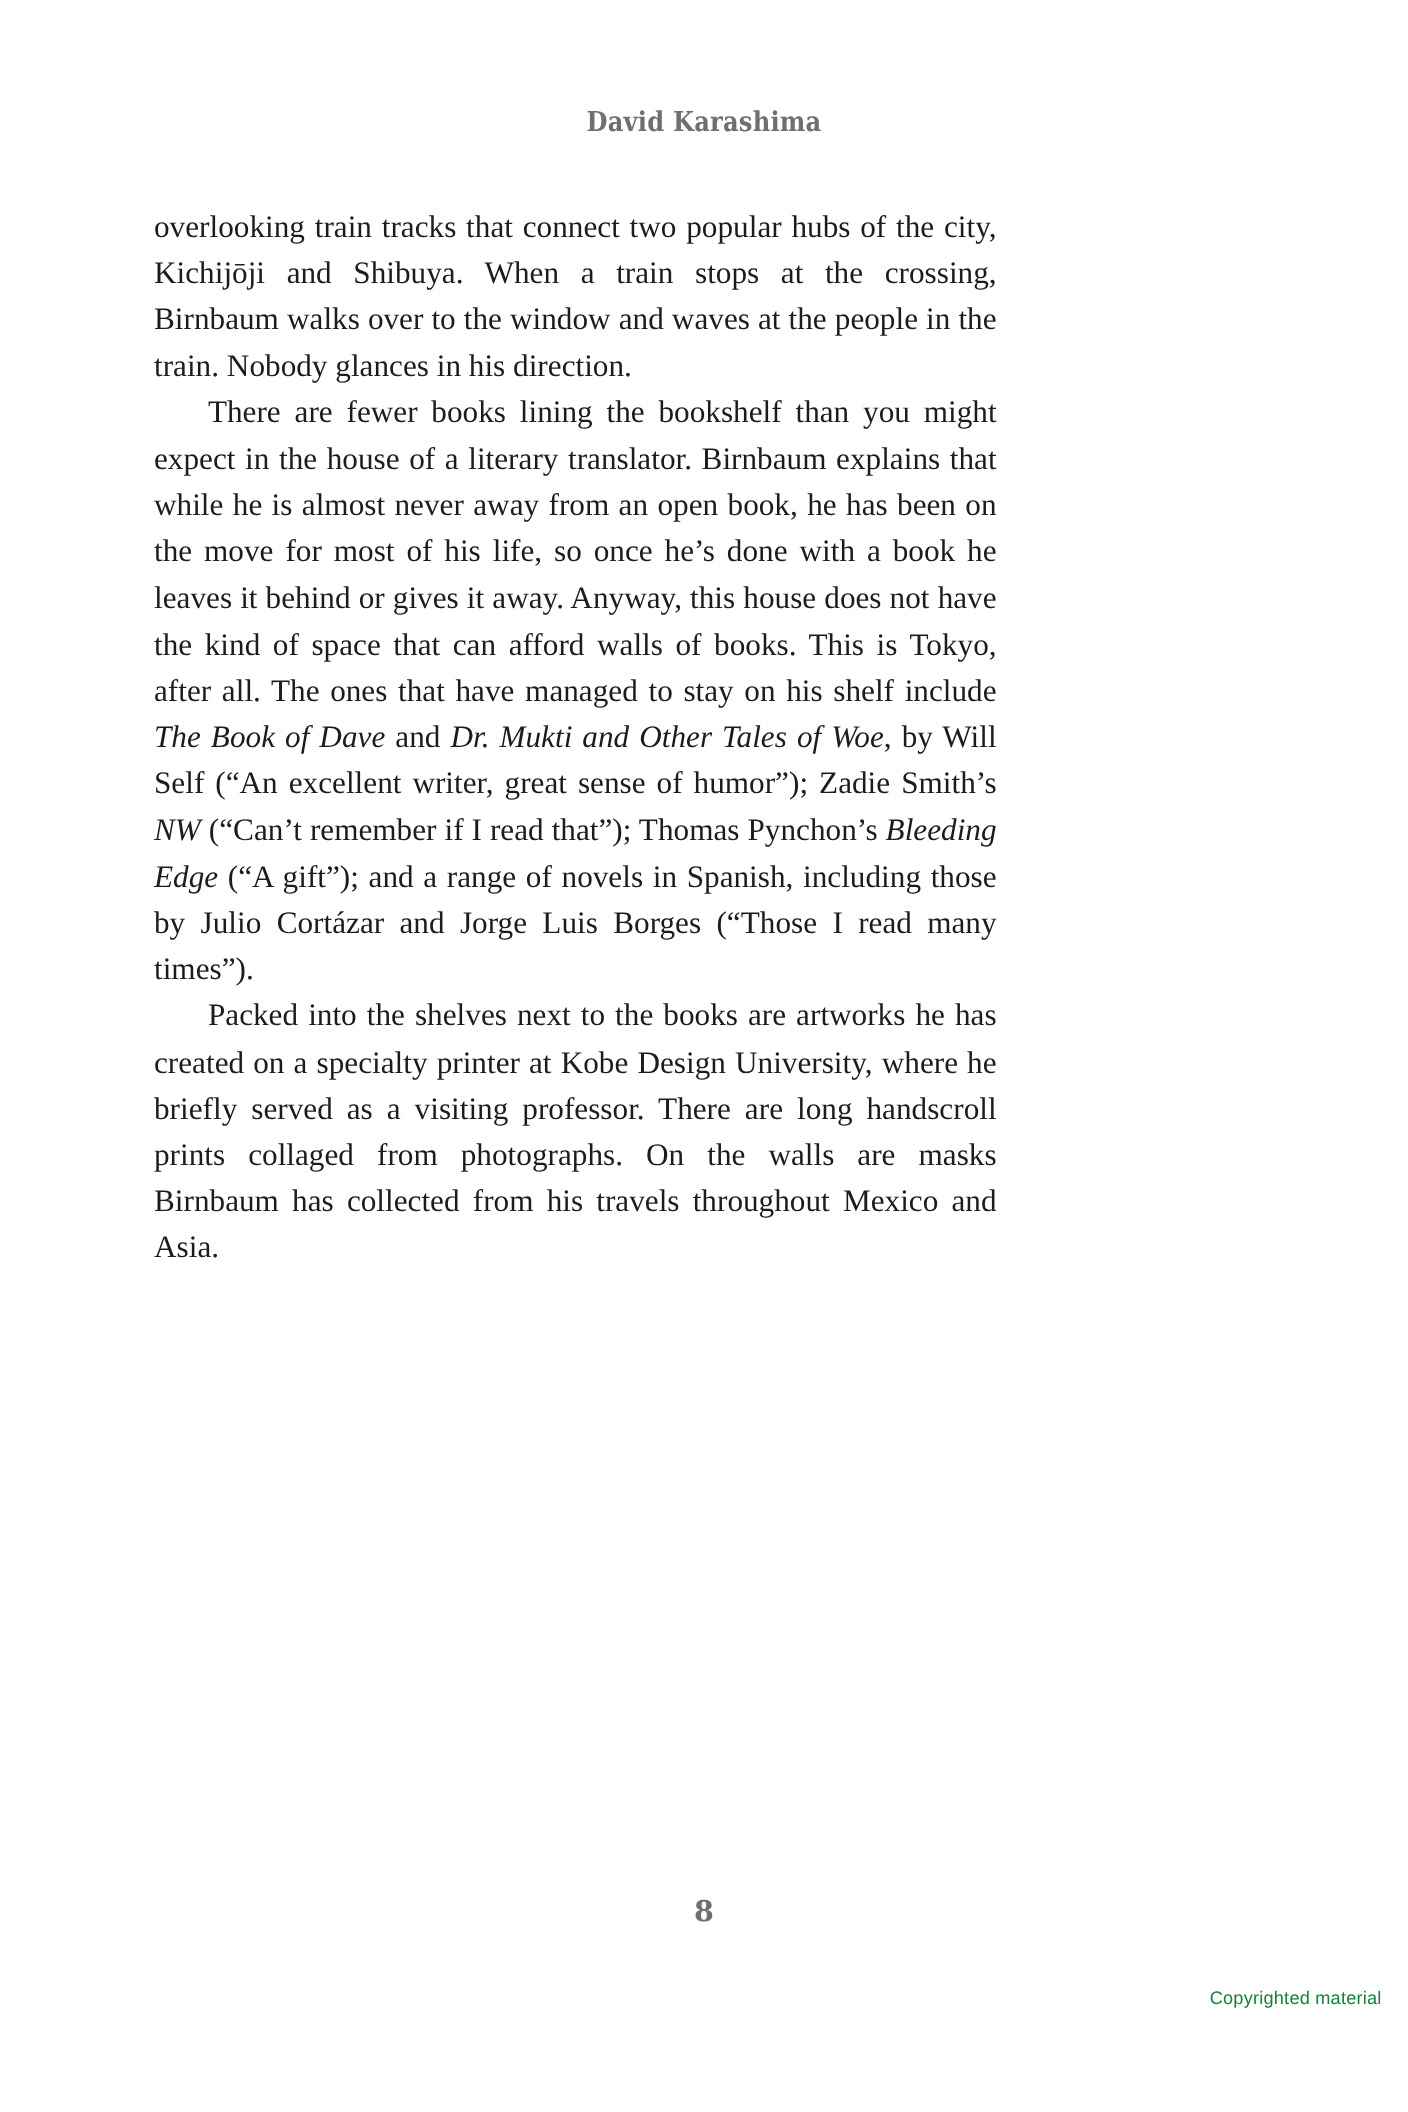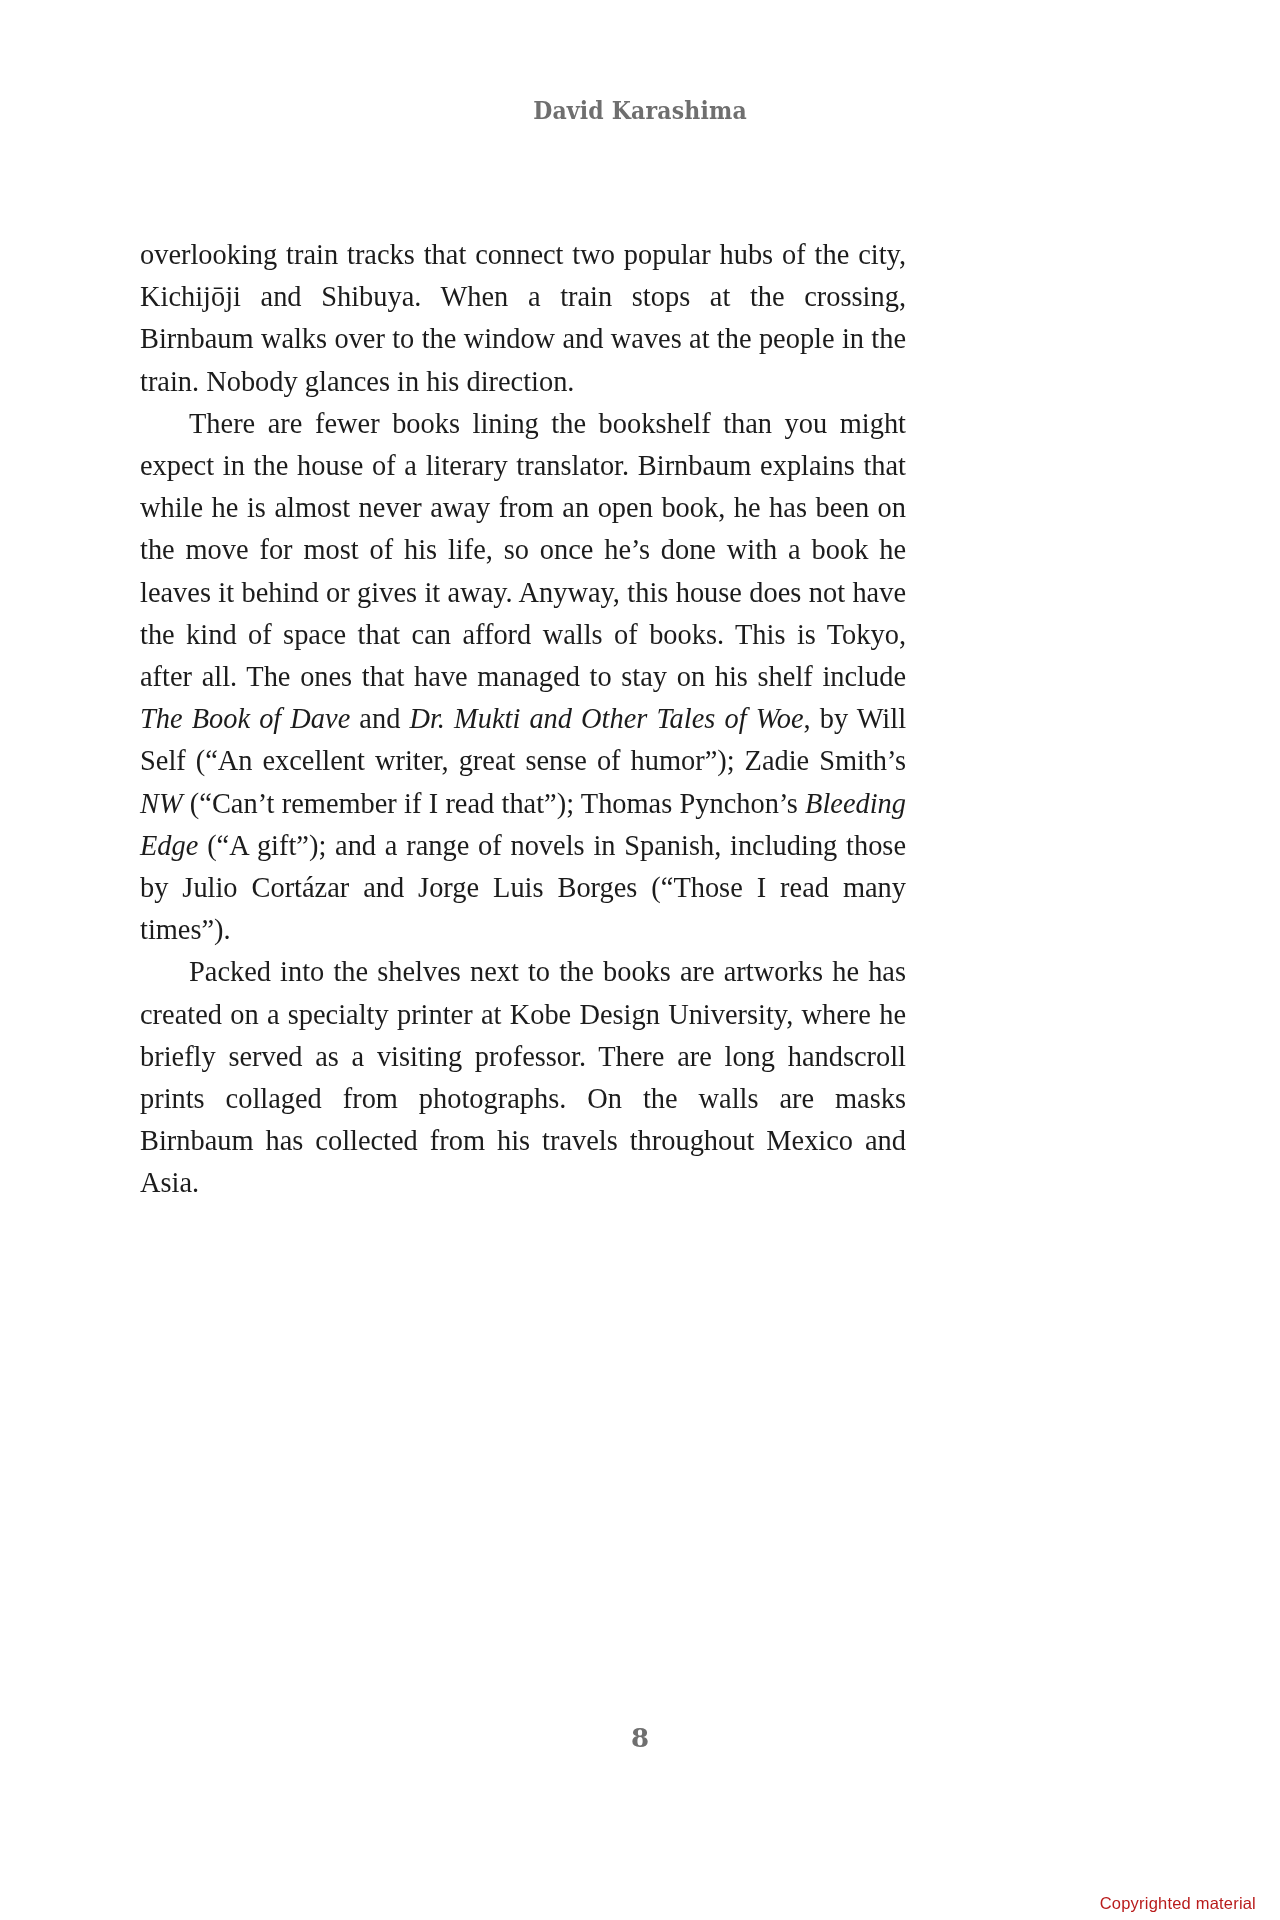--- a/index.html
+++ b/index.html
@@ -40,21 +40,20 @@
     transform: scaleX(0.88);
     transform-origin: center top;
   }
 
   
   .textblock {
     position: absolute;
     top: 186px;
     left: 140px;
     width: 766px;
-    margin-top: 48px;
   }
 
   .para {
     margin: 0;
     font-size: 28.4px;
     line-height: 42.2px;
     text-align: justify;
     text-justify: inter-word;
     color: #1c1c1c;
     hyphens: none;
@@ -84,26 +83,26 @@
     text-align: center;
     font-family: "DejaVu Serif", "Liberation Serif", serif;
     font-weight: 700;
     font-size: 26px;
     color: #6f6f6f;
   }
 
   
   .copyright {
     position: absolute;
-    top: 1894px;
+    top: 1808px;
     right: 24px;
     font-family: "Liberation Sans", "DejaVu Sans", sans-serif;
     font-size: 16.5px;
     letter-spacing: 0.2px;
-    color: #b91c1c;
+    color: #15803d;
     white-space: nowrap;
   }
 </style>
 </head>
 <body>
 
 <div class="page">
 
   <div class="running-head">David Karashima</div>
 

